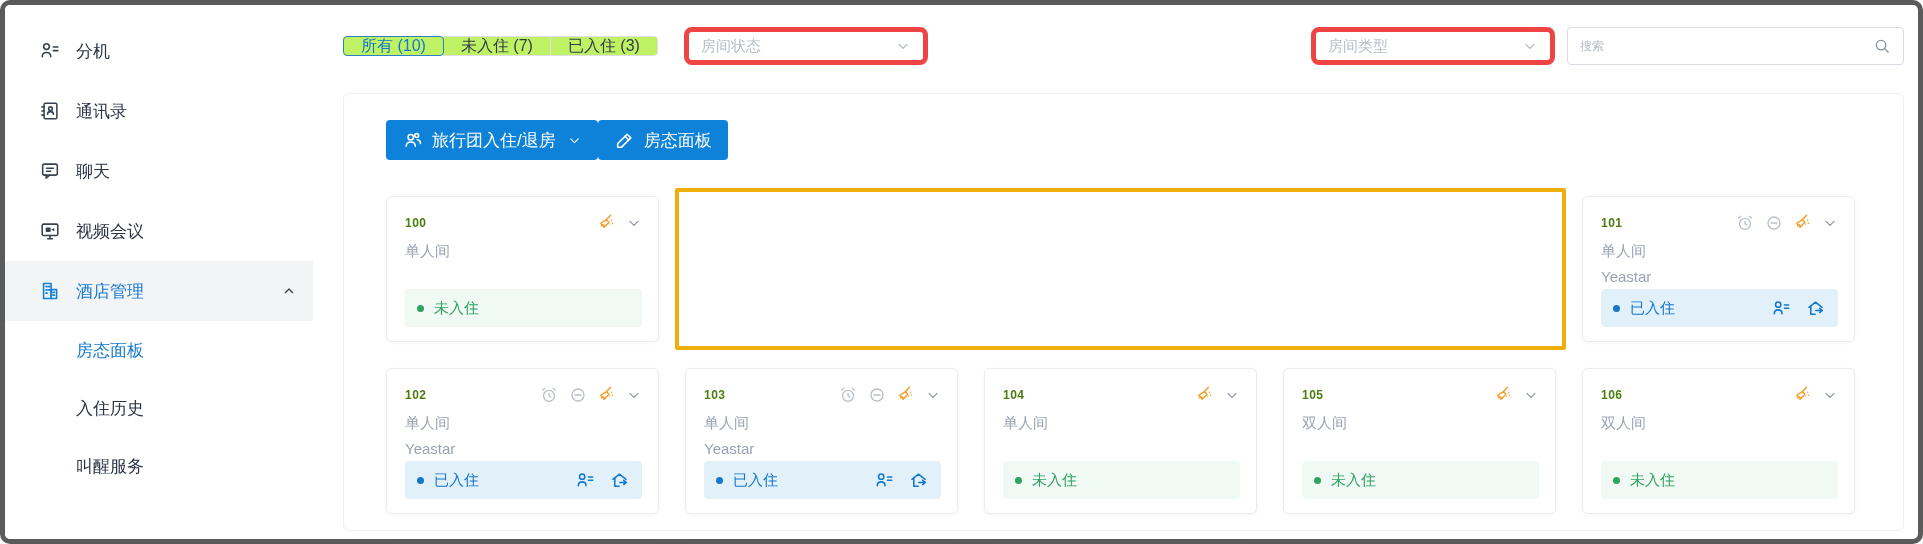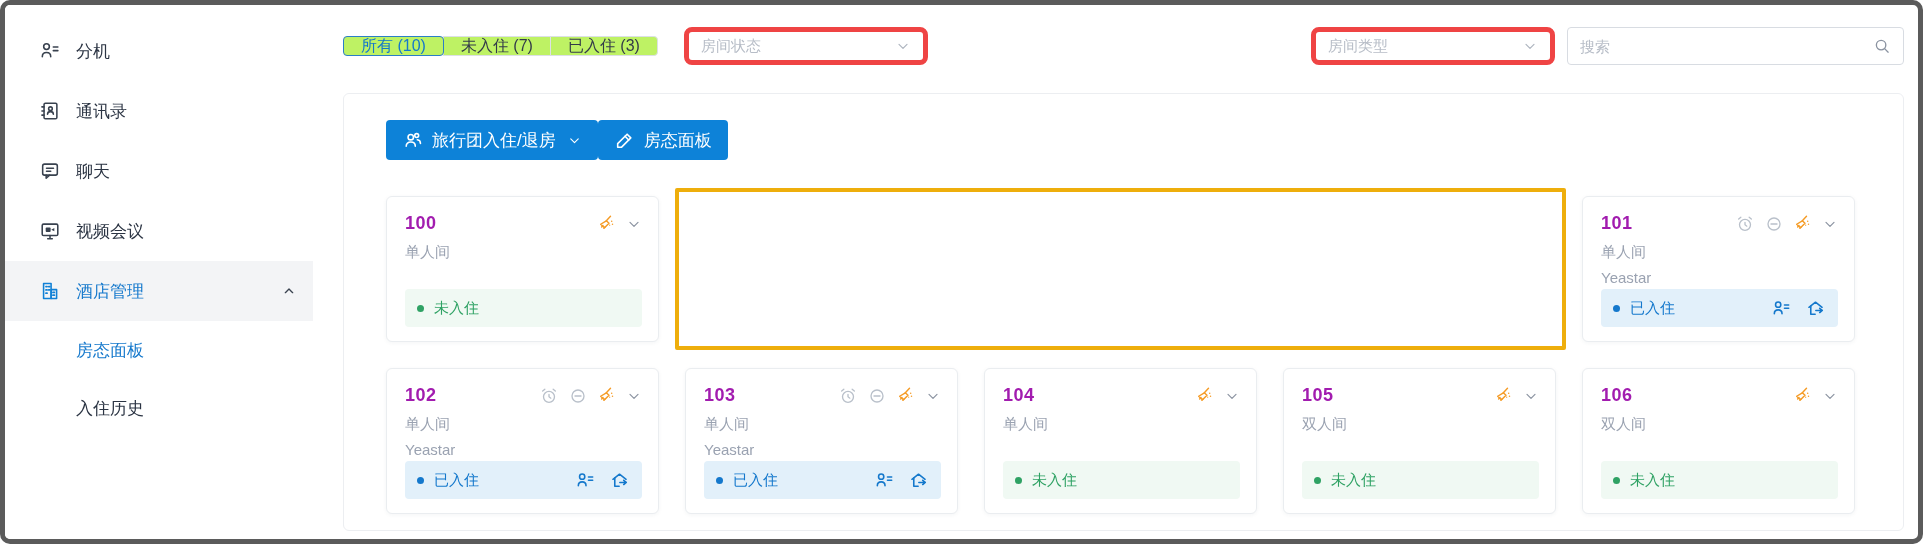--- a/index.html
+++ b/index.html
@@ -31,21 +31,21 @@
   .tab:first-child { margin-left:0; border-radius:4px 0 0 4px; }
   .tab:last-child { border-radius:0 4px 4px 0; }
   .tab.active { border:1px solid #2b7ec7; color:#1478cc; border-radius:4px; z-index:2; }
   .select { width:244px; height:38px; border:5px solid #ef4444; border-radius:8px; background:#fff;
             display:flex; align-items:center; padding:0 12px; margin-left:26px; cursor:pointer; }
   .select .ph { font-size:15px; color:#b7bdc7; flex:1; }
   .select .chev { width:16px; height:16px; color:#aeb5bf; }
   .select.push { margin-left:auto; }
   .search-box { width:337px; height:38px; border:1px solid #d8dce2; border-radius:4px; background:#fff;
                 display:flex; align-items:center; padding:0 12px; margin-left:12px; }
-  .search-box input { flex:1; border:none; outline:none; font-size:15px; color:#2b3443;
+  .search-box input { flex:1; border:none; outline:none; font-size:12px; color:#2b3443;
                       font-family:inherit; background:transparent; }
   .search-box input::placeholder { color:#b7bdc7; }
   .search-box .sicon { width:18px; height:18px; color:#8b93a1; cursor:pointer; }
 
   
   .panel { margin-top:28px; height:438px; border:1px solid #eceef1; border-radius:6px;
            background:#fff; padding:26px 48px 0 42px; }
   .actions { display:flex; }
   .btn { height:40px; background:#0d82d8; color:#fff; border:none; border-radius:4px;
          padding:0 16px; font-size:17px; display:flex; align-items:center; gap:9px;
@@ -53,21 +53,21 @@
   .btn .bicon { width:21px; height:21px; color:#fff; }
   .btn .bchev { width:15px; height:15px; color:#fff; margin-left:2px; }
 
   
   .grid { margin-top:36px; display:grid; grid-template-columns:repeat(5,1fr); gap:26px; }
   .card { background:#fff; border:1px solid #eaedf0; border-radius:6px;
           box-shadow:0 1px 4px rgba(40,50,70,.05); min-height:146px;
           padding:16px 16px 14px 18px; display:flex; flex-direction:column; cursor:pointer;
           position:relative; z-index:1; }
   .card-head { display:flex; align-items:center; }
-  .room-no { font-size:18px; font-weight:700; color:#a21caf; letter-spacing:.5px; }
+  .room-no { font-size:12px; font-weight:700; color:#4d7c0f; letter-spacing:.5px; }
   .head-icons { margin-left:auto; display:flex; align-items:center; gap:9px; }
   .hicon { width:20px; height:20px; color:#b9c0ca; }
   .hicon.broom { color:#f59b25; }
   .hicon.chev { width:16px; height:16px; color:#8b93a1; cursor:pointer; }
   .room-type { margin-top:9px; font-size:15px; color:#9aa2b1; }
   .room-guest { margin-top:7px; font-size:15px; color:#9aa2b1; }
   .status { margin-top:auto; height:38px; border-radius:4px; display:flex; align-items:center;
             gap:10px; padding:0 12px; font-size:15px; }
   .card.vacant .status { background:#f0f9f3; color:#2fa264; }
   .card.occupied .status { background:#e2f0fa; color:#1478cc; }
@@ -135,20 +135,23 @@
       <span>酒店管理</span>
       <svg class="caret" viewBox="0 0 24 24" fill="none" stroke="currentColor" stroke-width="2" stroke-linecap="round" stroke-linejoin="round">
           <path d="M6.5 14.5l5.5-5.5 5.5 5.5"></path>
         </svg>
     </div>
     <div class="sub-item active">
       <span>房态面板</span>
     </div>
     <div class="sub-item">
       <span>入住历史</span>
+    </div>
+    <div class="sub-item">
+      <span>叫醒服务</span>
     </div>
   </nav>
 
   <main class="content">
 
     <div class="filter-row">
       <div class="tab-group">
         <button class="tab active">所有 (10)</button>
         <button class="tab">未入住 (7)</button>
         <button class="tab">已入住 (3)</button>

